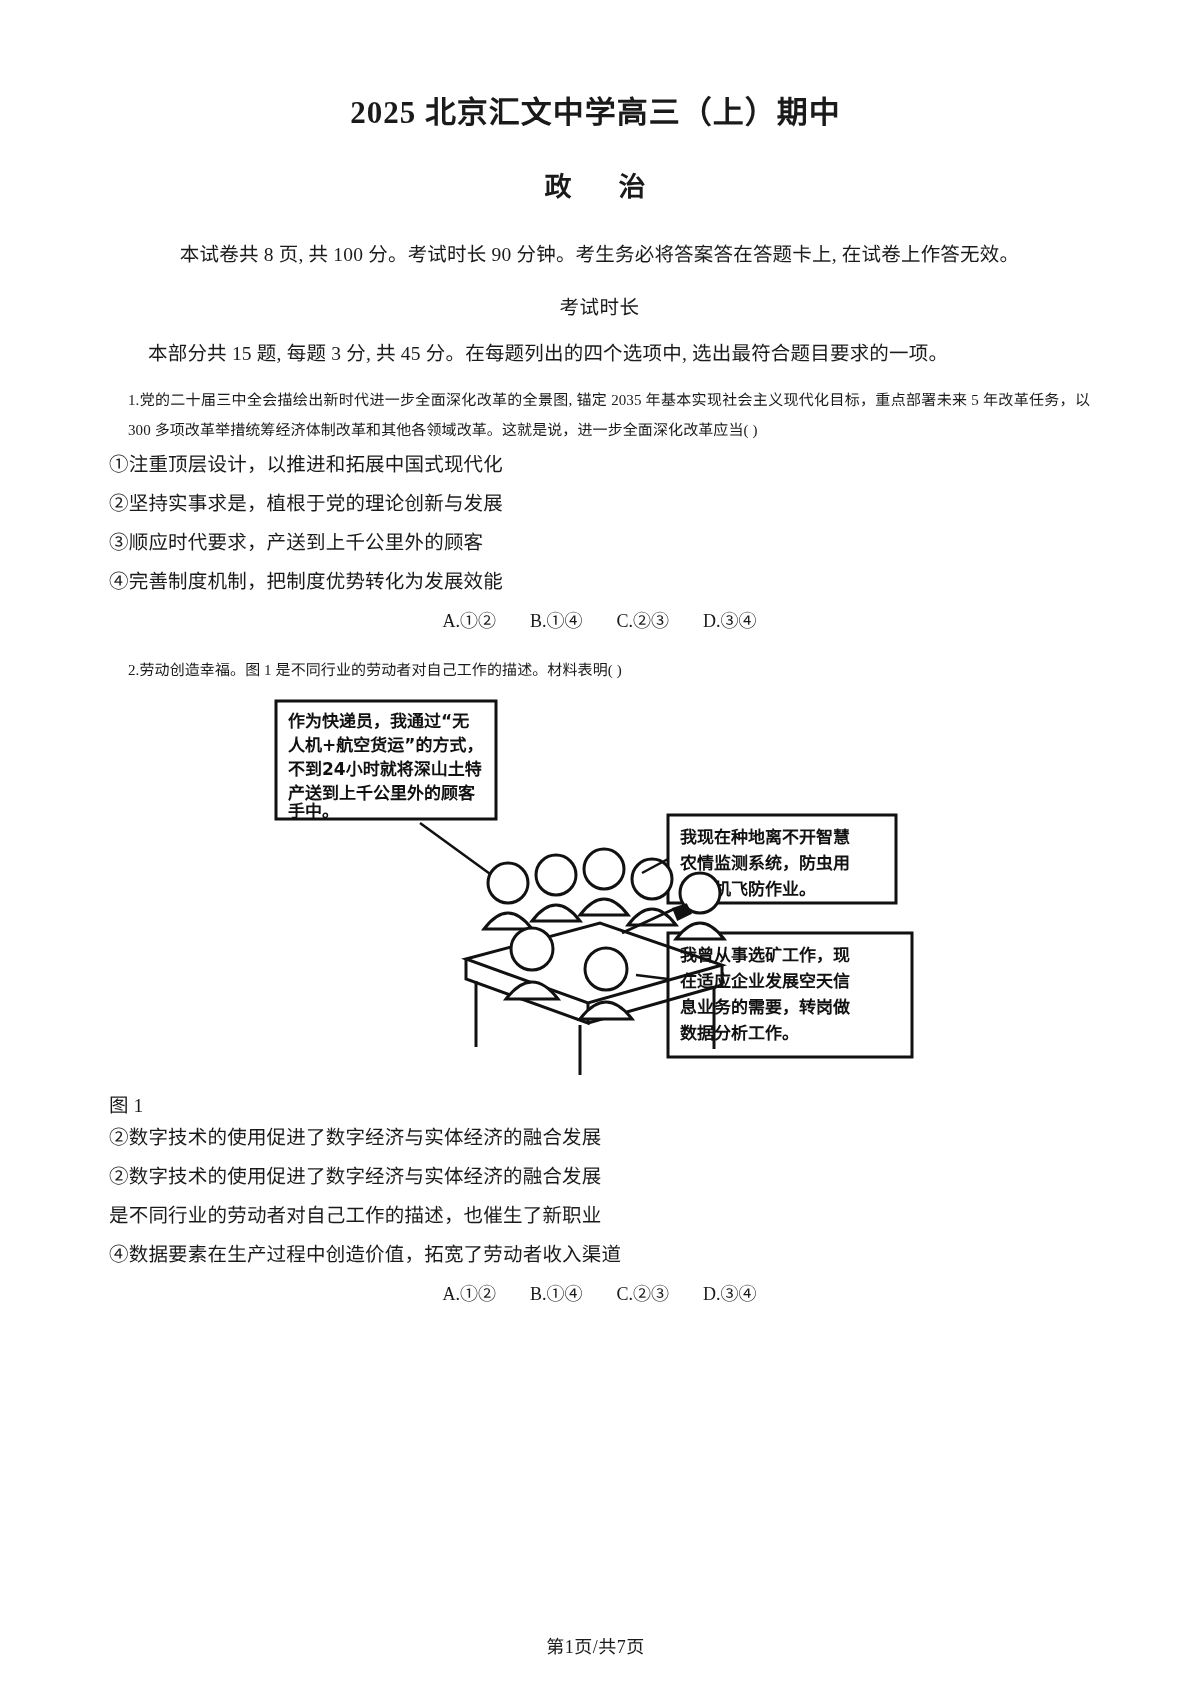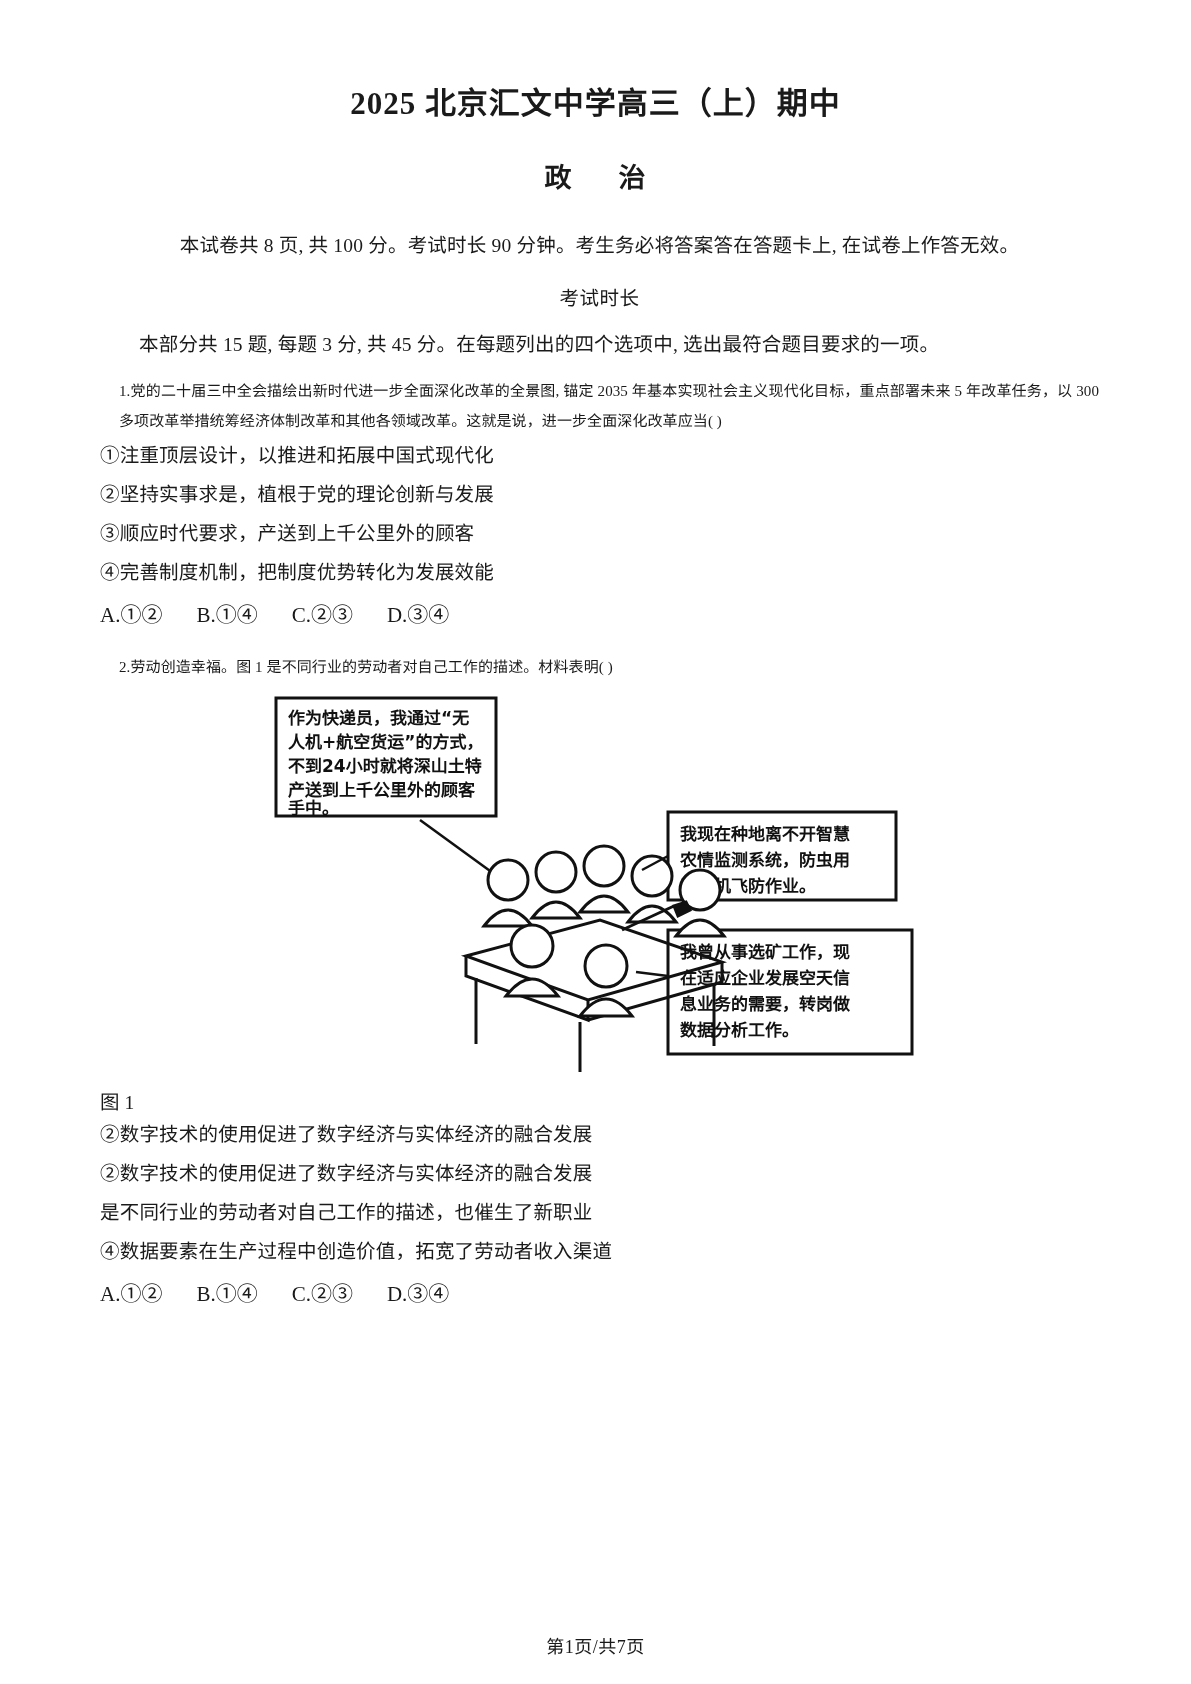--- a/index.html
+++ b/index.html
@@ -14,21 +14,21 @@
     position: relative;
     font-family: "Liberation Serif", "DejaVu Serif", serif;
     color: #1a1a1a;
     overflow: hidden;
   }
   .page {
     position: relative;
     width: 1191px;
     height: 1684px;
     box-sizing: border-box;
-    padding: 0;
+    padding: 9px;
   }
   .doc-title {
     text-align: center;
     font-size: 31px;
     font-weight: 700;
     letter-spacing: 1px;
     margin: 0;
     padding-top: 84px;
     line-height: 1.3;
   }
@@ -75,23 +75,24 @@
     text-justify: inter-ideograph;
     letter-spacing: 0.1px;
     margin-left: 19px;
   }
   .q-option {
     font-size: 19.5px;
     line-height: 2.0;
     letter-spacing: 0.2px;
   }
   .q-choices {
-    font-size: 21px;
+    font-size: 18px;
     line-height: 2.0;
     margin-top: 2px;
+    text-align: center;
   }
   .choice {
     display: inline-block;
     margin-right: 34px;
   }
   .choice:last-child { margin-right: 0; }
 
   
   .figure-block {
     margin: 12px 0 0 0;

